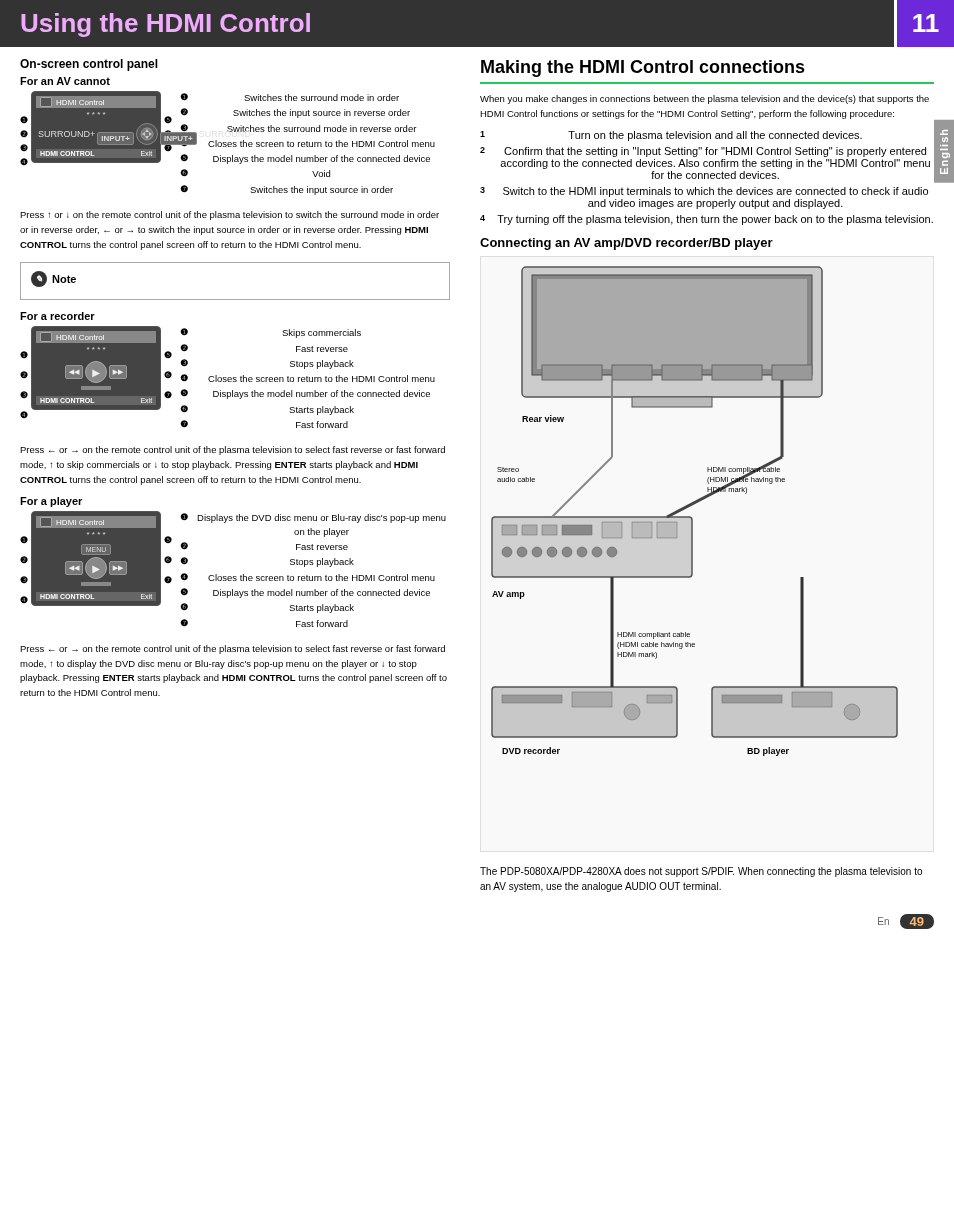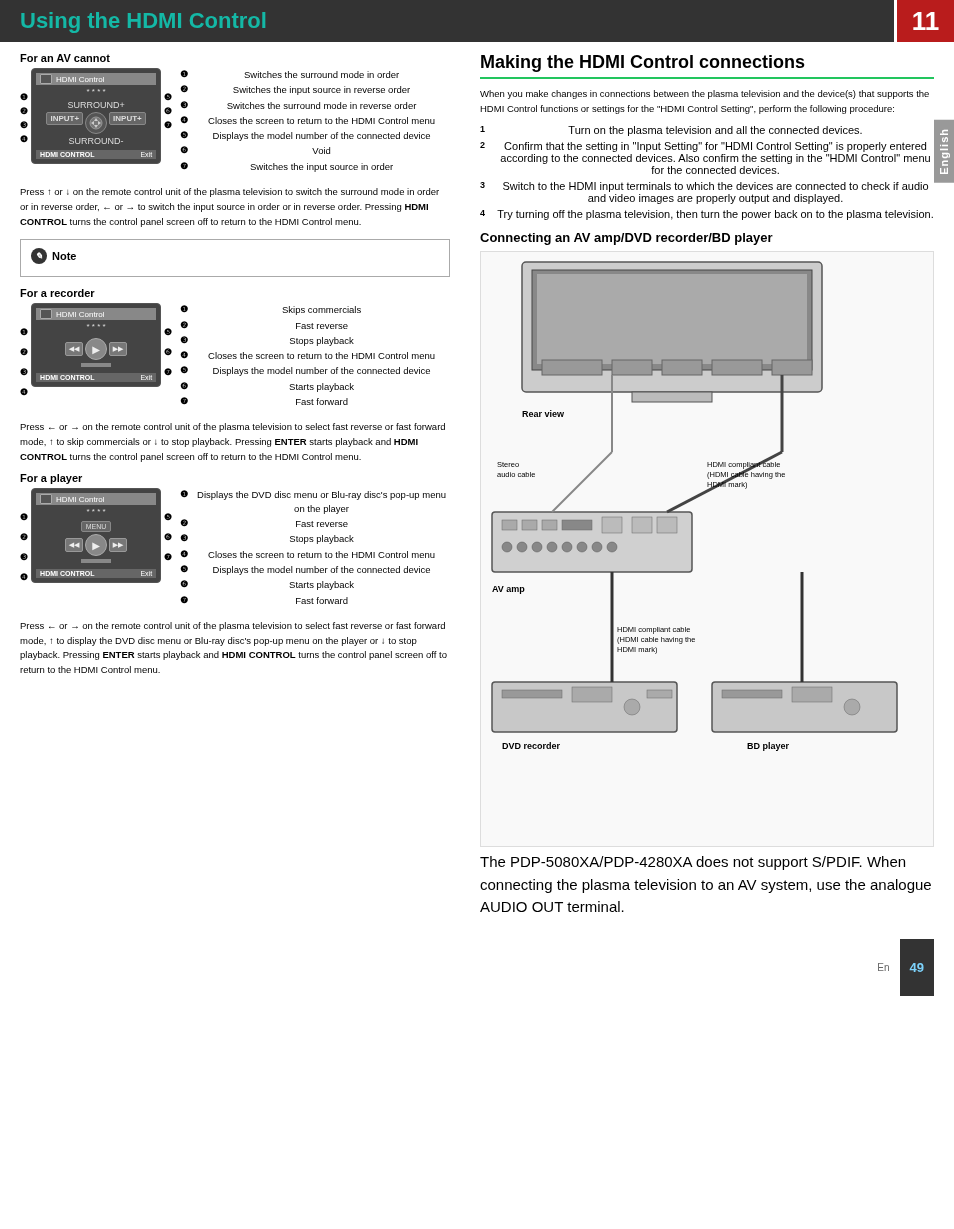--- a/index.html
+++ b/index.html
@@ -17,29 +17,29 @@
     .page-header {
       display: flex;
       align-items: center;
       background: #333;
       color: #fff;
       padding: 8px 20px;
       margin-bottom: 0;
       position: relative;
     }
     .page-header h1 {
-      font-size: 22px;
-      font-weight: bold;
-      color: #14b8a6;
+      font-size: 26px;
+      font-weight: bold;
+      color: #f0abfc;
     }
     .page-number-box {
       position: absolute;
       right: 0;
       top: 0;
-      background: #b91c1c;
+      background: #6d28d9;
       color: #fff;
       font-size: 26px;
       font-weight: bold;
       width: 60px;
       height: 100%;
       display: flex;
       align-items: center;
       justify-content: center;
       border-left: 3px solid #fff;
     }
@@ -129,35 +129,34 @@
 
     .panel-stars {
       color: #ddd;
       font-size: 8px;
       text-align: center;
       margin-bottom: 2px;
     }
 
     .panel-controls-av {
       display: flex;
-      flex-direction: column;
       align-items: center;
       gap: 2px;
       padding: 2px;
     }
 
     .surround-plus {
       color: #ddd;
       font-size: 9px;
       text-align: center;
     }
 
     .dpad-row {
       display: flex;
-      align-items: flex-start;
+      align-items: flex-end;
       gap: 2px;
     }
 
     .dpad-btn {
       background: #666;
       border: 1px solid #888;
       color: #ddd;
       font-size: 8px;
       padding: 1px 3px;
       border-radius: 2px;
@@ -319,40 +318,41 @@
     }
 
     .stop-bar {
       width: 30px;
       height: 4px;
       background: #888;
       margin: 1px 0;
     }
 
     .bottom-note {
-      font-size: 15px;
+      font-size: 10px;
       line-height: 1.5;
-      margin-top: 4px;
+      margin-top: 12px;
     }
 
     
     .page-footer {
       display: flex;
       justify-content: flex-end;
       padding: 10px 20px;
       align-items: center;
       gap: 10px;
     }
 
     .page-num-footer {
       background: #333;
-      color: #7dd3fc;
-      padding: 21px 10px;
+      color: #fdba74;
+      padding: 0 10px;
       font-size: 13px;
       font-weight: bold;
+      border-radius: 7px;
     }
 
     .en-label {
       font-size: 10px;
       color: #666;
     }
 
     
     .menu-btn {
       background: #666;
@@ -380,20 +380,21 @@
 <div class="page-header">
   <h1>Using the HDMI Control</h1>
   <div class="page-number-box">11</div>
 </div>
 
 <div class="english-label">English</div>
 
 <div class="main-content">
 
   <div class="left-column">
+    <div class="section-title">On-screen control panel</div>
     <div class="sub-section-title">For an AV cannot</div>
 
     <div class="control-panel">
       <div style="display:flex; align-items:flex-start; gap:3px;">
 
         <div style="display:flex; flex-direction:column; justify-content:space-around; padding-top:24px; font-size:9px; font-weight:bold; gap:4px;">
           <span>❶</span>
           <span>❷</span>
           <span>❸</span>
           <span>❹</span>

